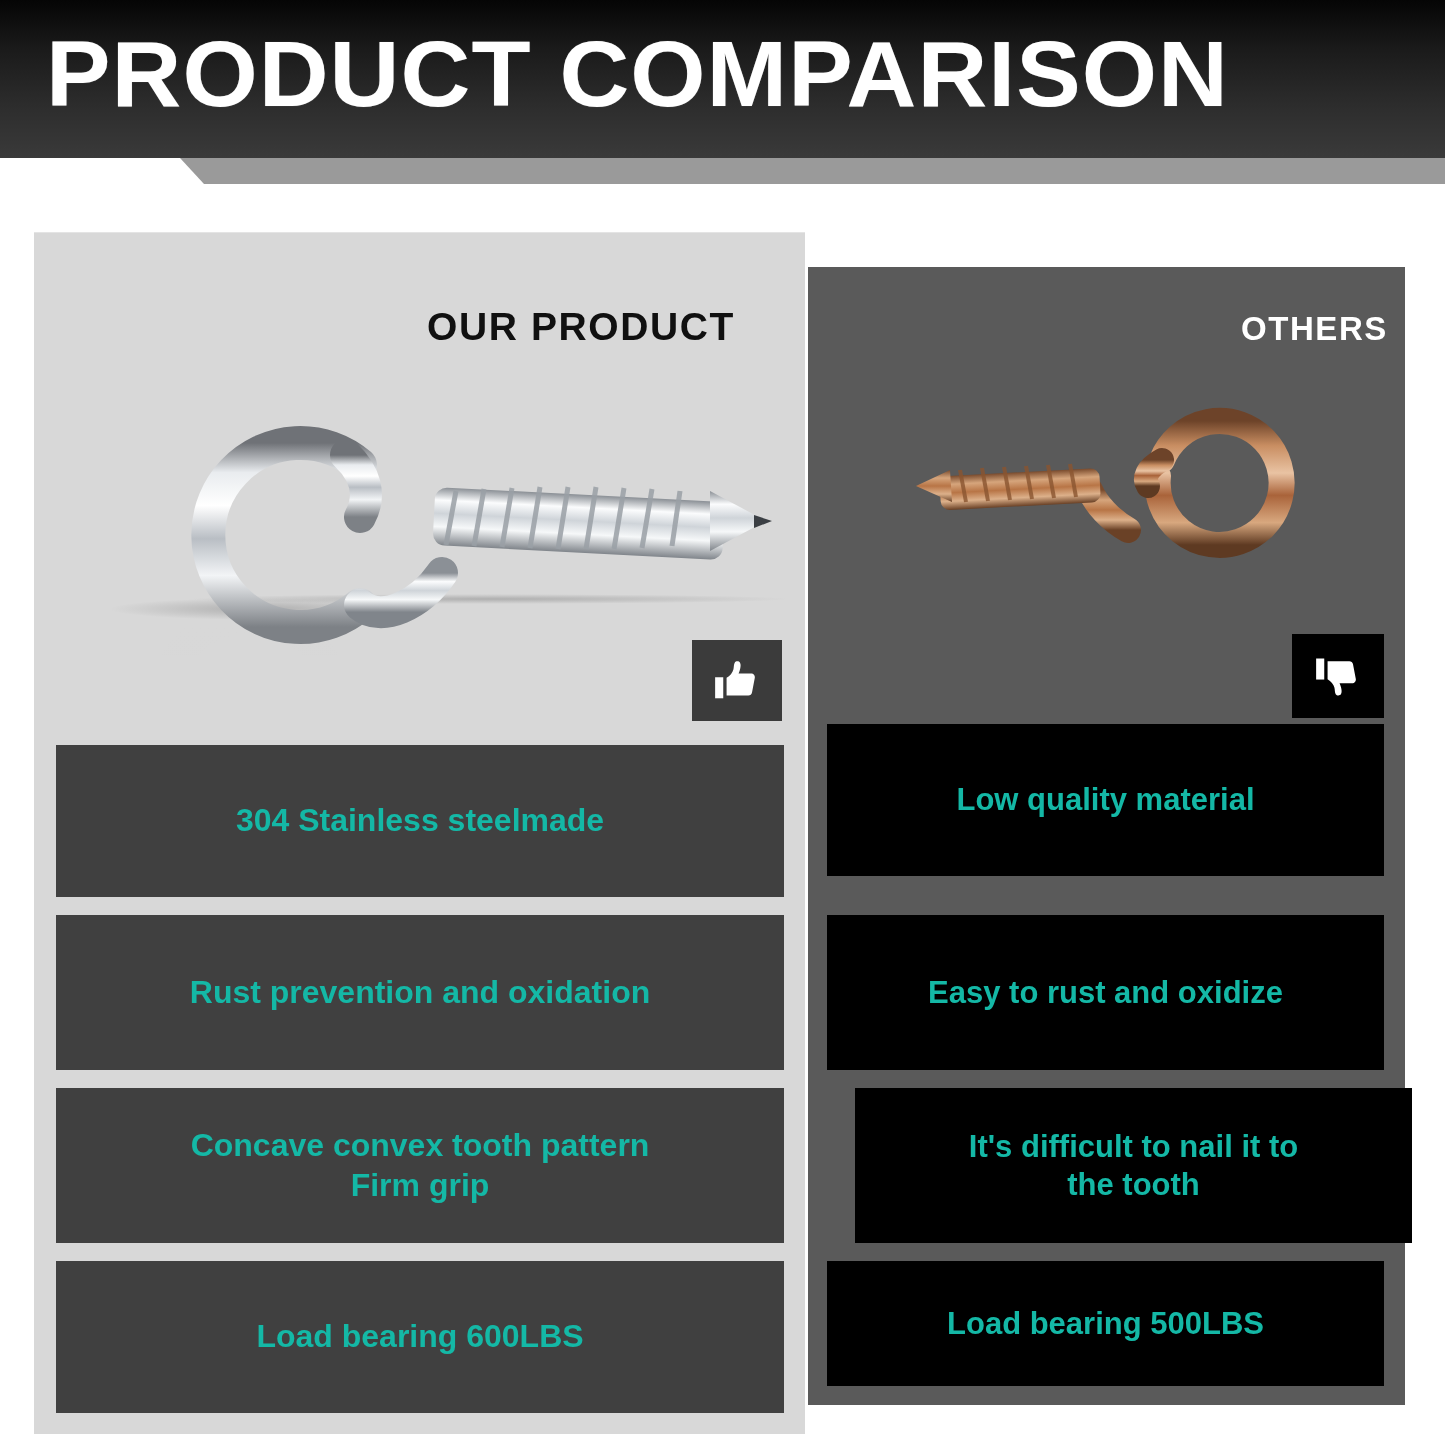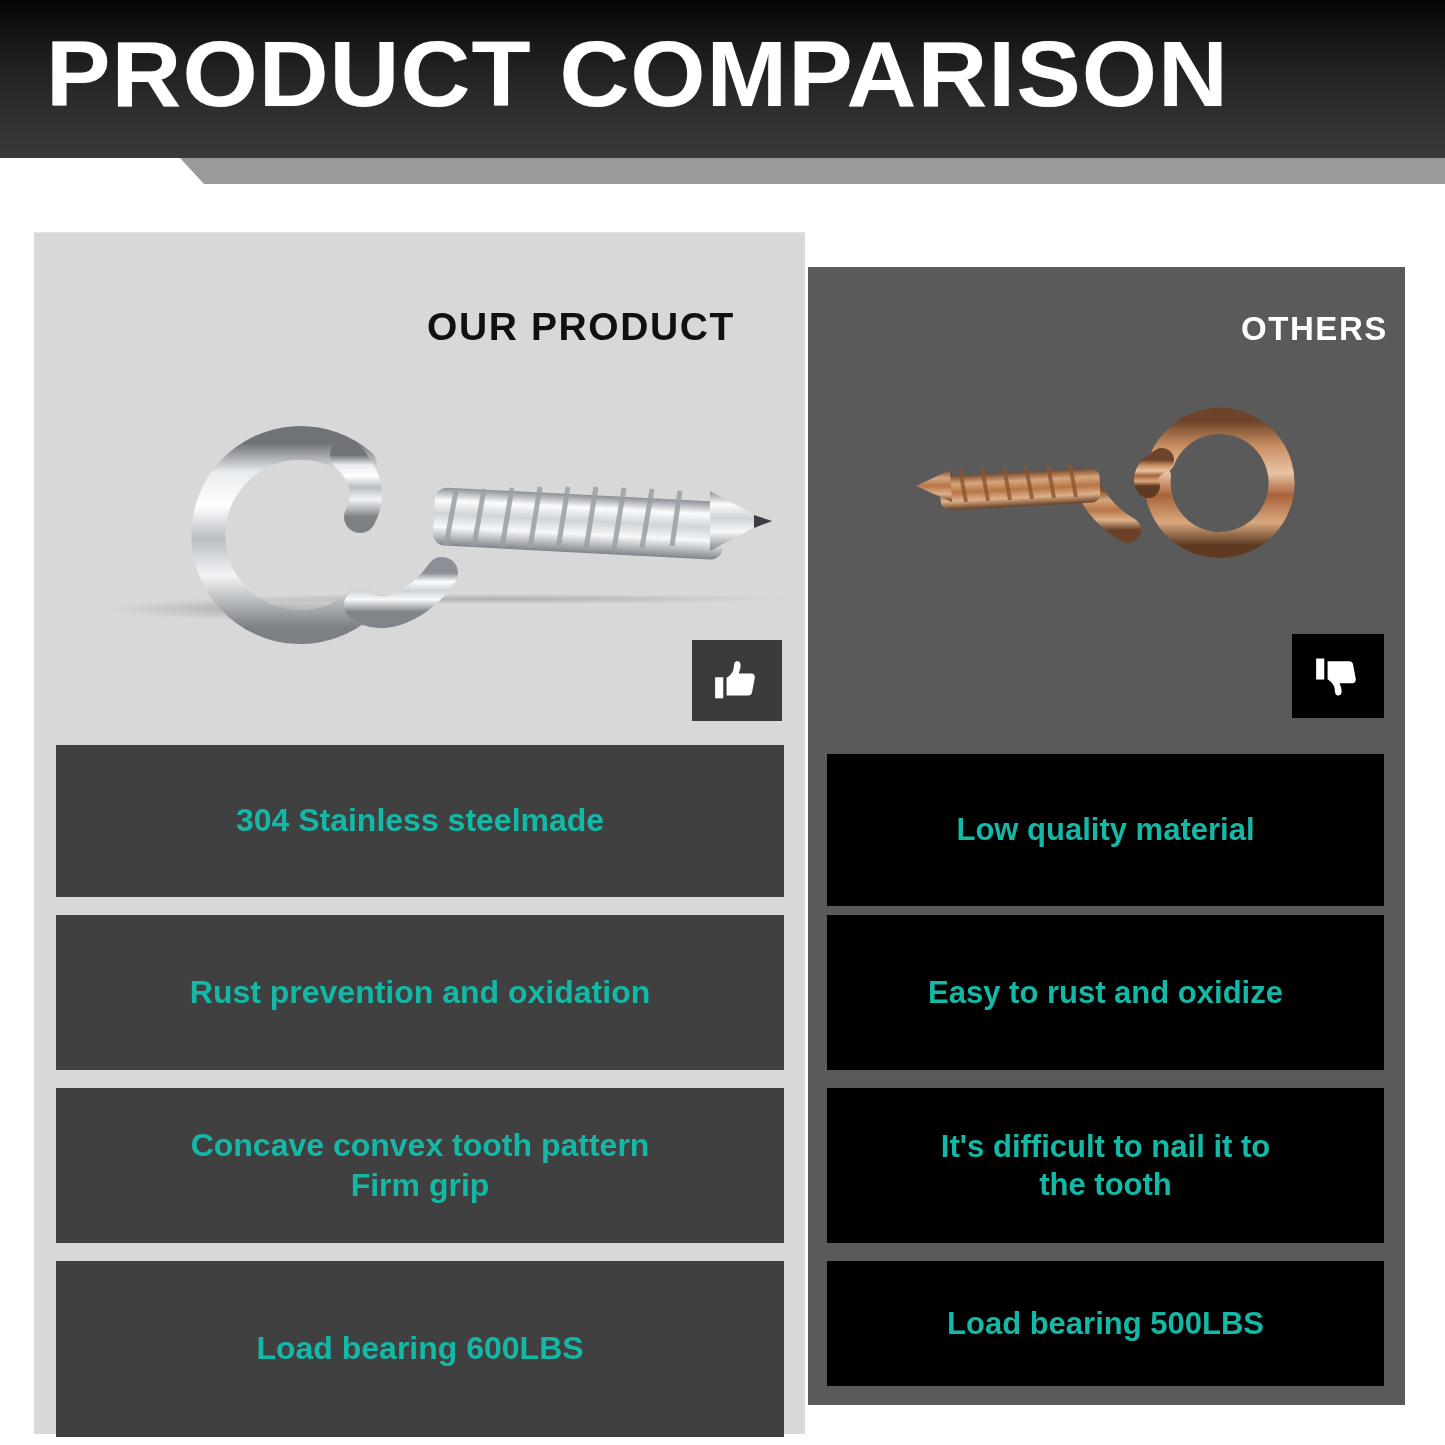--- a/index.html
+++ b/index.html
@@ -149,25 +149,25 @@
   .feature-right {
     left: 827px;
     width: 557px;
     background: #000000;
     font-size: 31px;
   }
 
   .fl0 { top: 745px;  height: 152px; }
   .fl1 { top: 915px;  height: 155px; }
   .fl2 { top: 1088px; height: 155px; }
-  .fl3 { top: 1261px; height: 176px; }
-
-  .fr0 { top: 754px;  height: 152px; }
+  .fl3 { top: 1261px; height: 152px; }
+
+  .fr0 { top: 724px;  height: 152px; }
   .fr1 { top: 915px;  height: 155px; }
-  .fr2 { top: 1088px; height: 155px; }
+  .fr2 { top: 1088px; height: 155px; margin-left: 28px; }
   .fr3 { top: 1261px; height: 125px; }
 
   .feature span { display: block; }
 </style>
 </head>
 <body>
 
 <div class="header">
   <div class="header-title">PRODUCT COMPARISON</div>
 </div>

